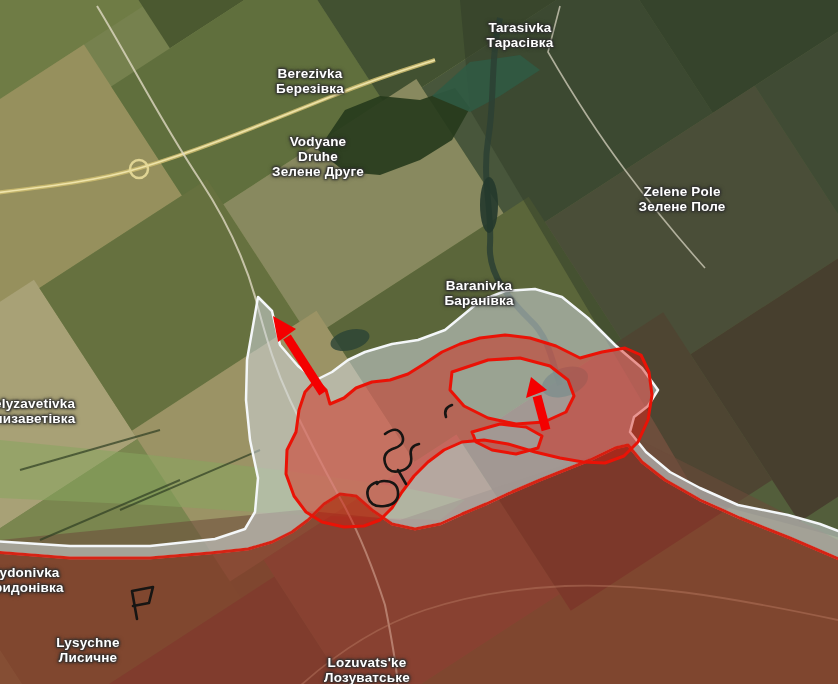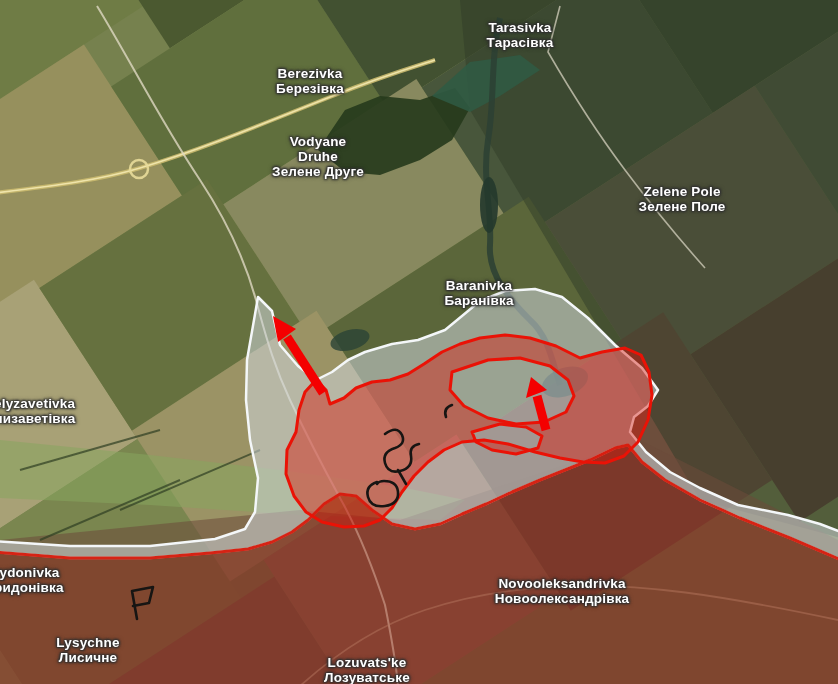--- a/index.html
+++ b/index.html
@@ -134,24 +134,20 @@
         <div>Баранівка</div>
       </div>
       <div class="place-label left" style="left: -6px; top: 396px;">
         <div>elyzavetivka</div>
         <div>лизаветівка</div>
       </div>
       <div class="place-label left" style="left: -6px; top: 565px;">
         <div>rydonivka</div>
         <div>ридонівка</div>
       </div>
-      <div class="place-label" style="left: 562px; top: 576px;">
-        <div>Novooleksandrivka</div>
-        <div>Новоолександрівка</div>
-      </div>
       <div class="place-label" style="left: 88px; top: 635px;">
         <div>Lysychne</div>
         <div>Лисичне</div>
       </div>
       <div class="place-label" style="left: 367px; top: 655px;">
         <div>Lozuvats'ke</div>
         <div>Лозуватське</div>
       </div>
     </div>
 </div>

